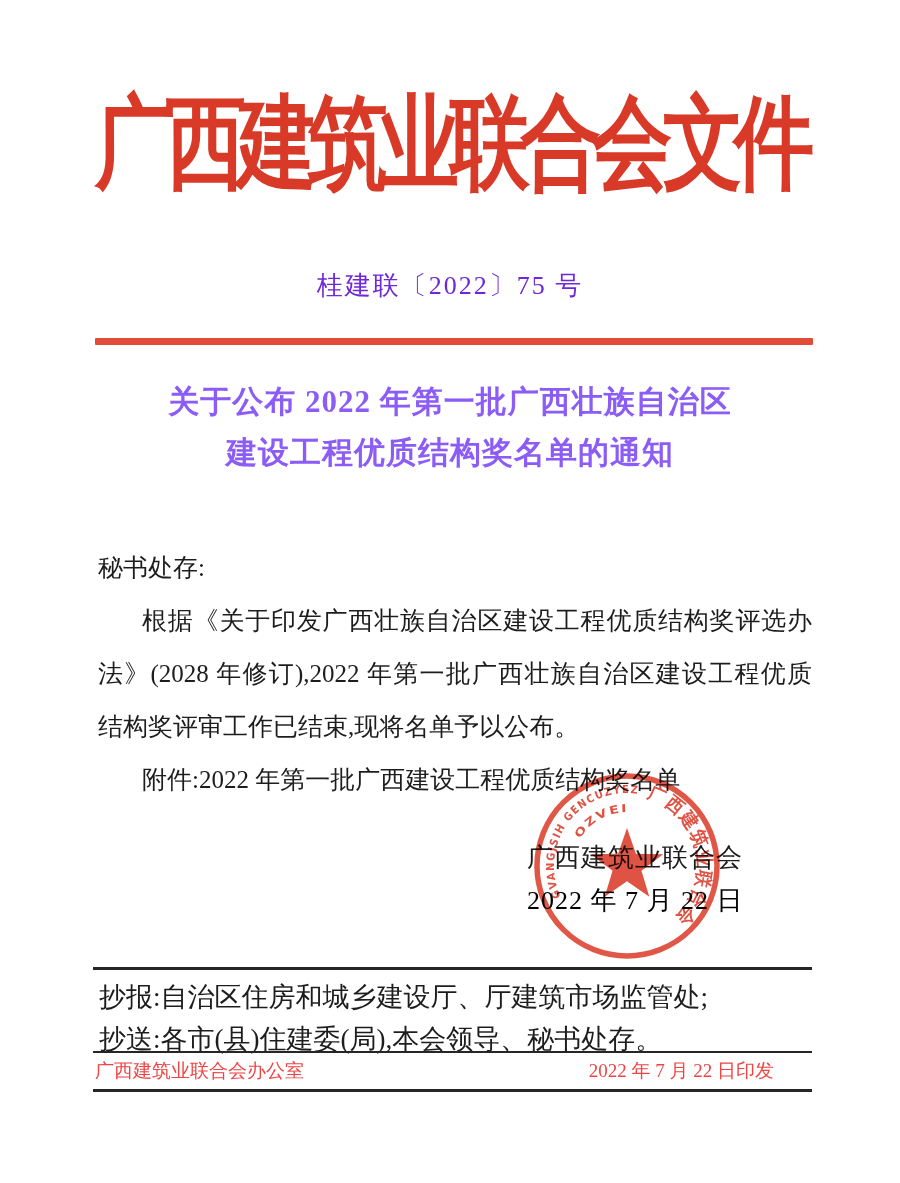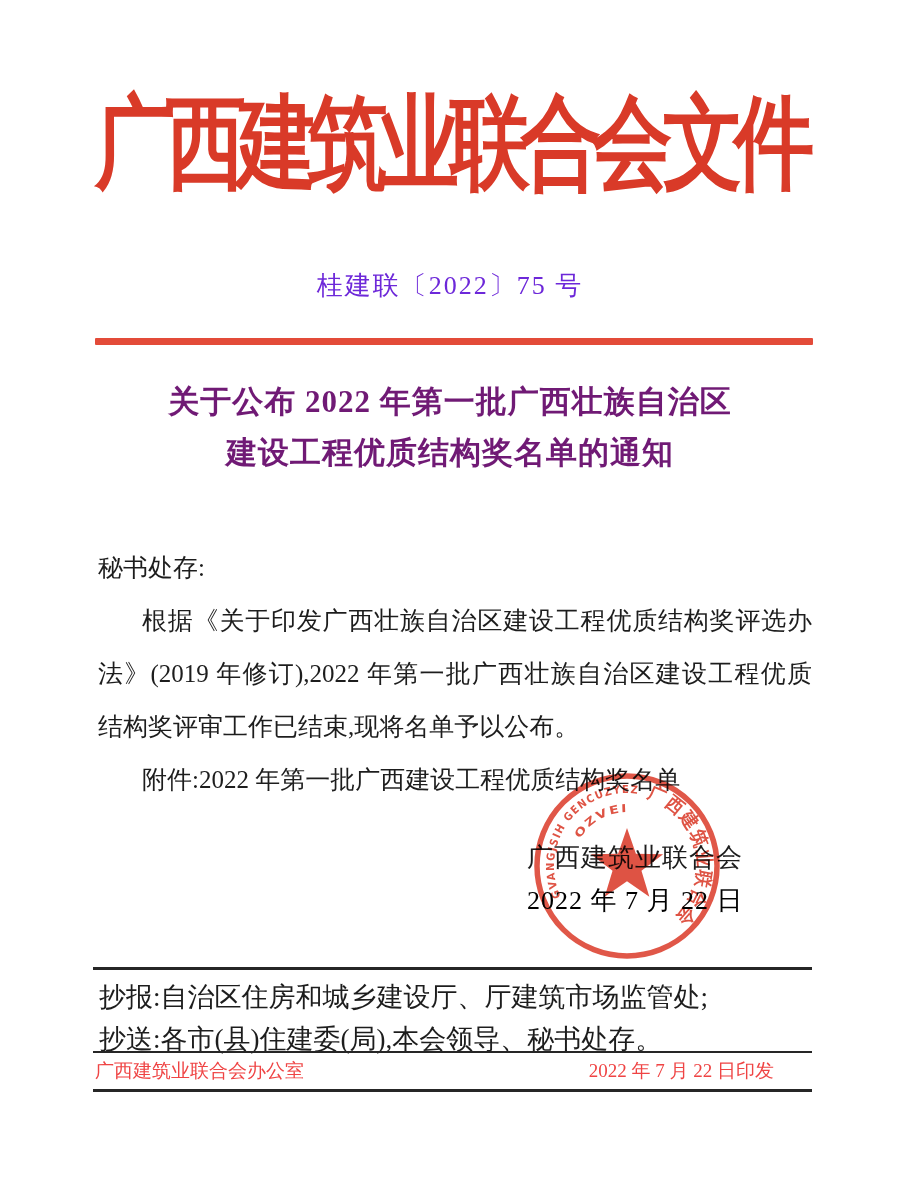--- a/index.html
+++ b/index.html
@@ -32,21 +32,21 @@
     text-align:center;font-size:26px;letter-spacing:2px;color:#6d28d9;
   }
   
   .red-rule{
     position:absolute;left:95px;top:338px;width:718px;height:7px;
     background:#e34b39;border-radius:1px;
   }
   
   .doc-title{
     position:absolute;left:0;width:100%;text-align:center;
-    font-size:31px;font-weight:bold;color:#701a75;letter-spacing:1px;
+    font-size:31px;font-weight:bold;color:#8b5cf6;letter-spacing:1px;
     white-space:nowrap;
   }
   .t1{top:381px;}
   .t2{top:432px;}
   
   .body-block{
     position:absolute;left:98px;top:541px;width:714px;
     font-size:25px;line-height:53px;color:#1d1d1d;
   }
   .bl{white-space:nowrap;}
@@ -112,21 +112,21 @@
   <div class="doc-no">桂建联〔2022〕75 号</div>
 
   <div class="red-rule"></div>
 
   <div class="doc-title t1">关于公布 2022 年第一批广西壮族自治区</div>
   <div class="doc-title t2">建设工程优质结构奖名单的通知</div>
 
   <div class="body-block">
     <div class="bl">秘书处存:</div>
     <div class="bl indent just">根据《关于印发广西壮族自治区建设工程优质结构奖评选办</div>
-    <div class="bl just">法》(2019 年修订),2022 年第一批广西壮族自治区建设工程优质</div>
+    <div class="bl just">法》(2028 年修订),2022 年第一批广西壮族自治区建设工程优质</div>
     <div class="bl">结构奖评审工作已结束,现将名单予以公布。</div>
     <div class="bl indent">附件:2022 年第一批广西建设工程优质结构奖名单</div>
   </div>
 
   <div class="sig-org">广西建筑业联合会</div>
   <div class="sig-date">2022 年 7 月 22 日</div>
 
   <svg class="stamp" viewBox="0 0 260 260" xmlns="http://www.w3.org/2000/svg" aria-hidden="true">
     <defs>
       <path id="arc-outer" d="M 63.8 160.8 A 73 73 0 0 1 145.2 58.6"></path>

